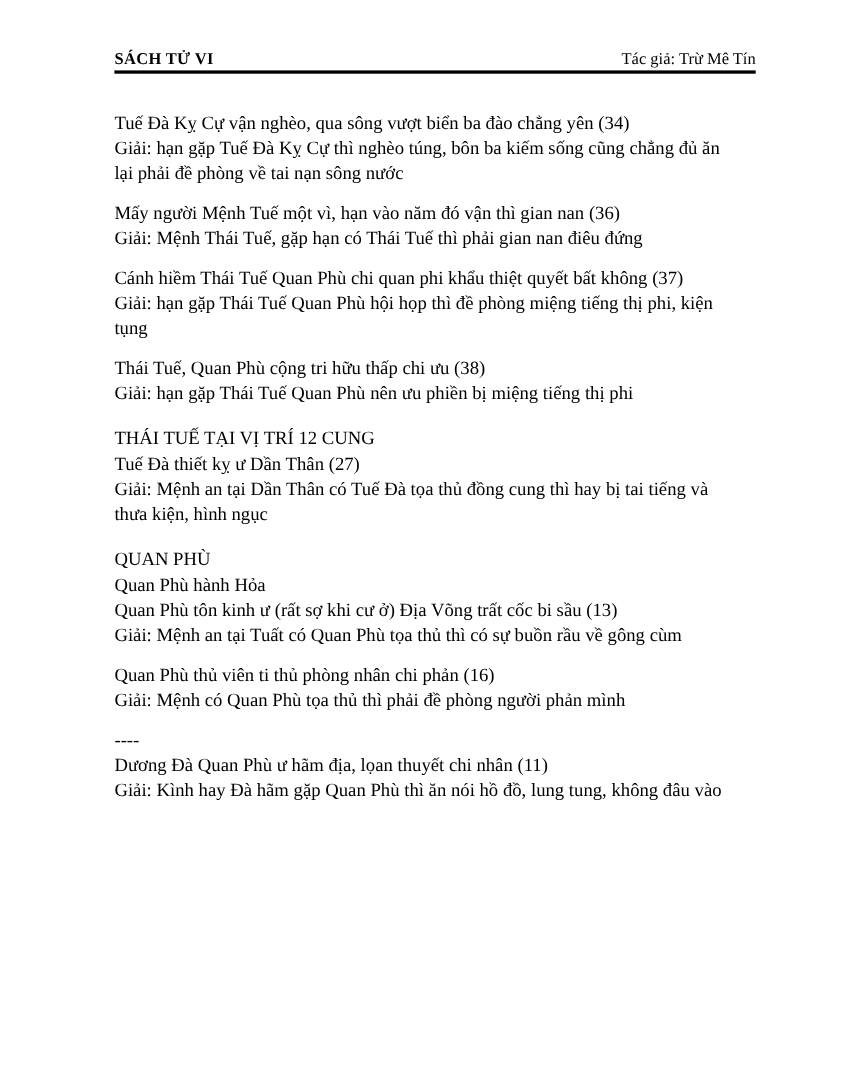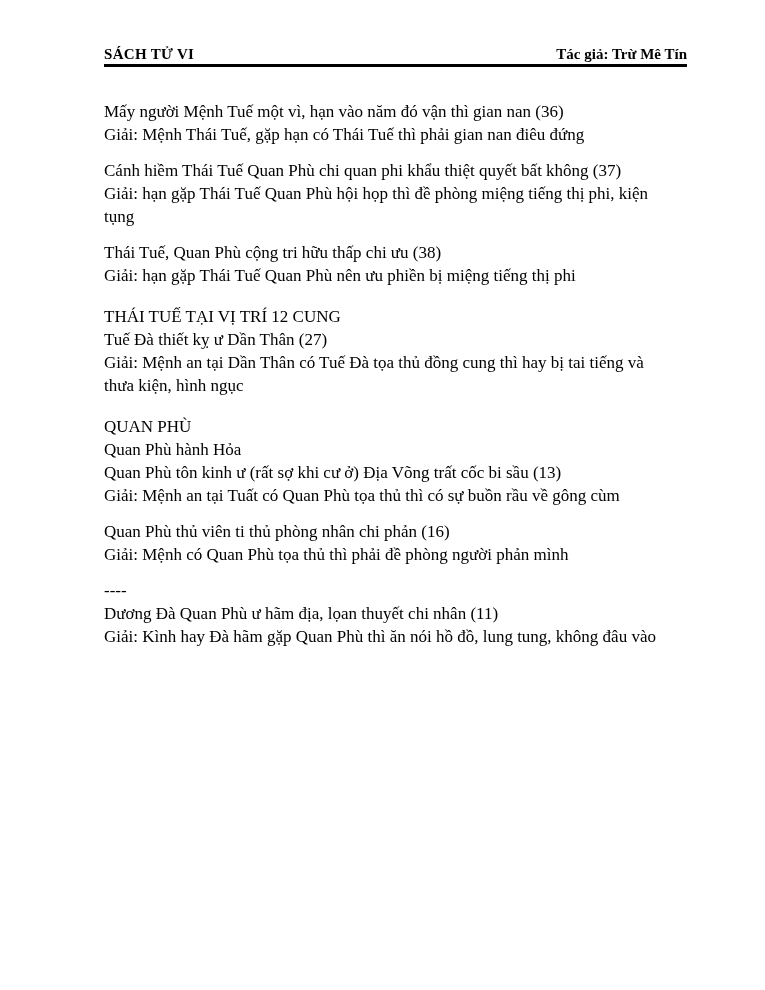--- a/index.html
+++ b/index.html
@@ -18,21 +18,21 @@
     left: 104px;
     right: 78px;
     top: 45px;
     display: flex;
     justify-content: space-between;
     align-items: baseline;
     font-size: 15px;
     line-height: 19px;
   }
   .book-title { font-weight: bold; letter-spacing: 0.3px; }
-  .author { font-weight: bold; }
+  .author { font-weight: normal; }
   .header-rule {
     position: absolute;
     left: 104px;
     right: 78px;
     top: 64px;
     height: 0;
     border-top: 3px solid #000000;
   }
   
   .doc-body {
@@ -89,20 +89,23 @@
 
 <div class="page">
 
   <div class="header-row">
     <span class="book-title">SÁCH TỬ VI</span>
     <span class="author">Tác giả: Trừ Mê Tín</span>
   </div>
   <div class="header-rule"></div>
 
   <div class="doc-body">
+    <div class="para">Tuế Đà Kỵ Cự vận nghèo, qua sông vượt biển ba đào chẳng yên (34)
+Giải: hạn gặp Tuế Đà Kỵ Cự thì nghèo túng, bôn ba kiếm sống cũng chẳng đủ ăn
+lại phải đề phòng về tai nạn sông nước</div>
     <div class="para">Mấy người Mệnh Tuế một vì, hạn vào năm đó vận thì gian nan (36)
 Giải: Mệnh Thái Tuế, gặp hạn có Thái Tuế thì phải gian nan điêu đứng</div>
     <div class="para">Cánh hiềm Thái Tuế Quan Phù chi quan phi khẩu thiệt quyết bất không (37)
 Giải: hạn gặp Thái Tuế Quan Phù hội họp thì đề phòng miệng tiếng thị phi, kiện
 tụng</div>
     <div class="para">Thái Tuế, Quan Phù cộng tri hữu thấp chi ưu (38)
 Giải: hạn gặp Thái Tuế Quan Phù nên ưu phiền bị miệng tiếng thị phi</div>
     <div class="para sect">THÁI TUẾ TẠI VỊ TRÍ 12 CUNG
 Tuế Đà thiết kỵ ư Dần Thân (27)
 Giải: Mệnh an tại Dần Thân có Tuế Đà tọa thủ đồng cung thì hay bị tai tiếng và

